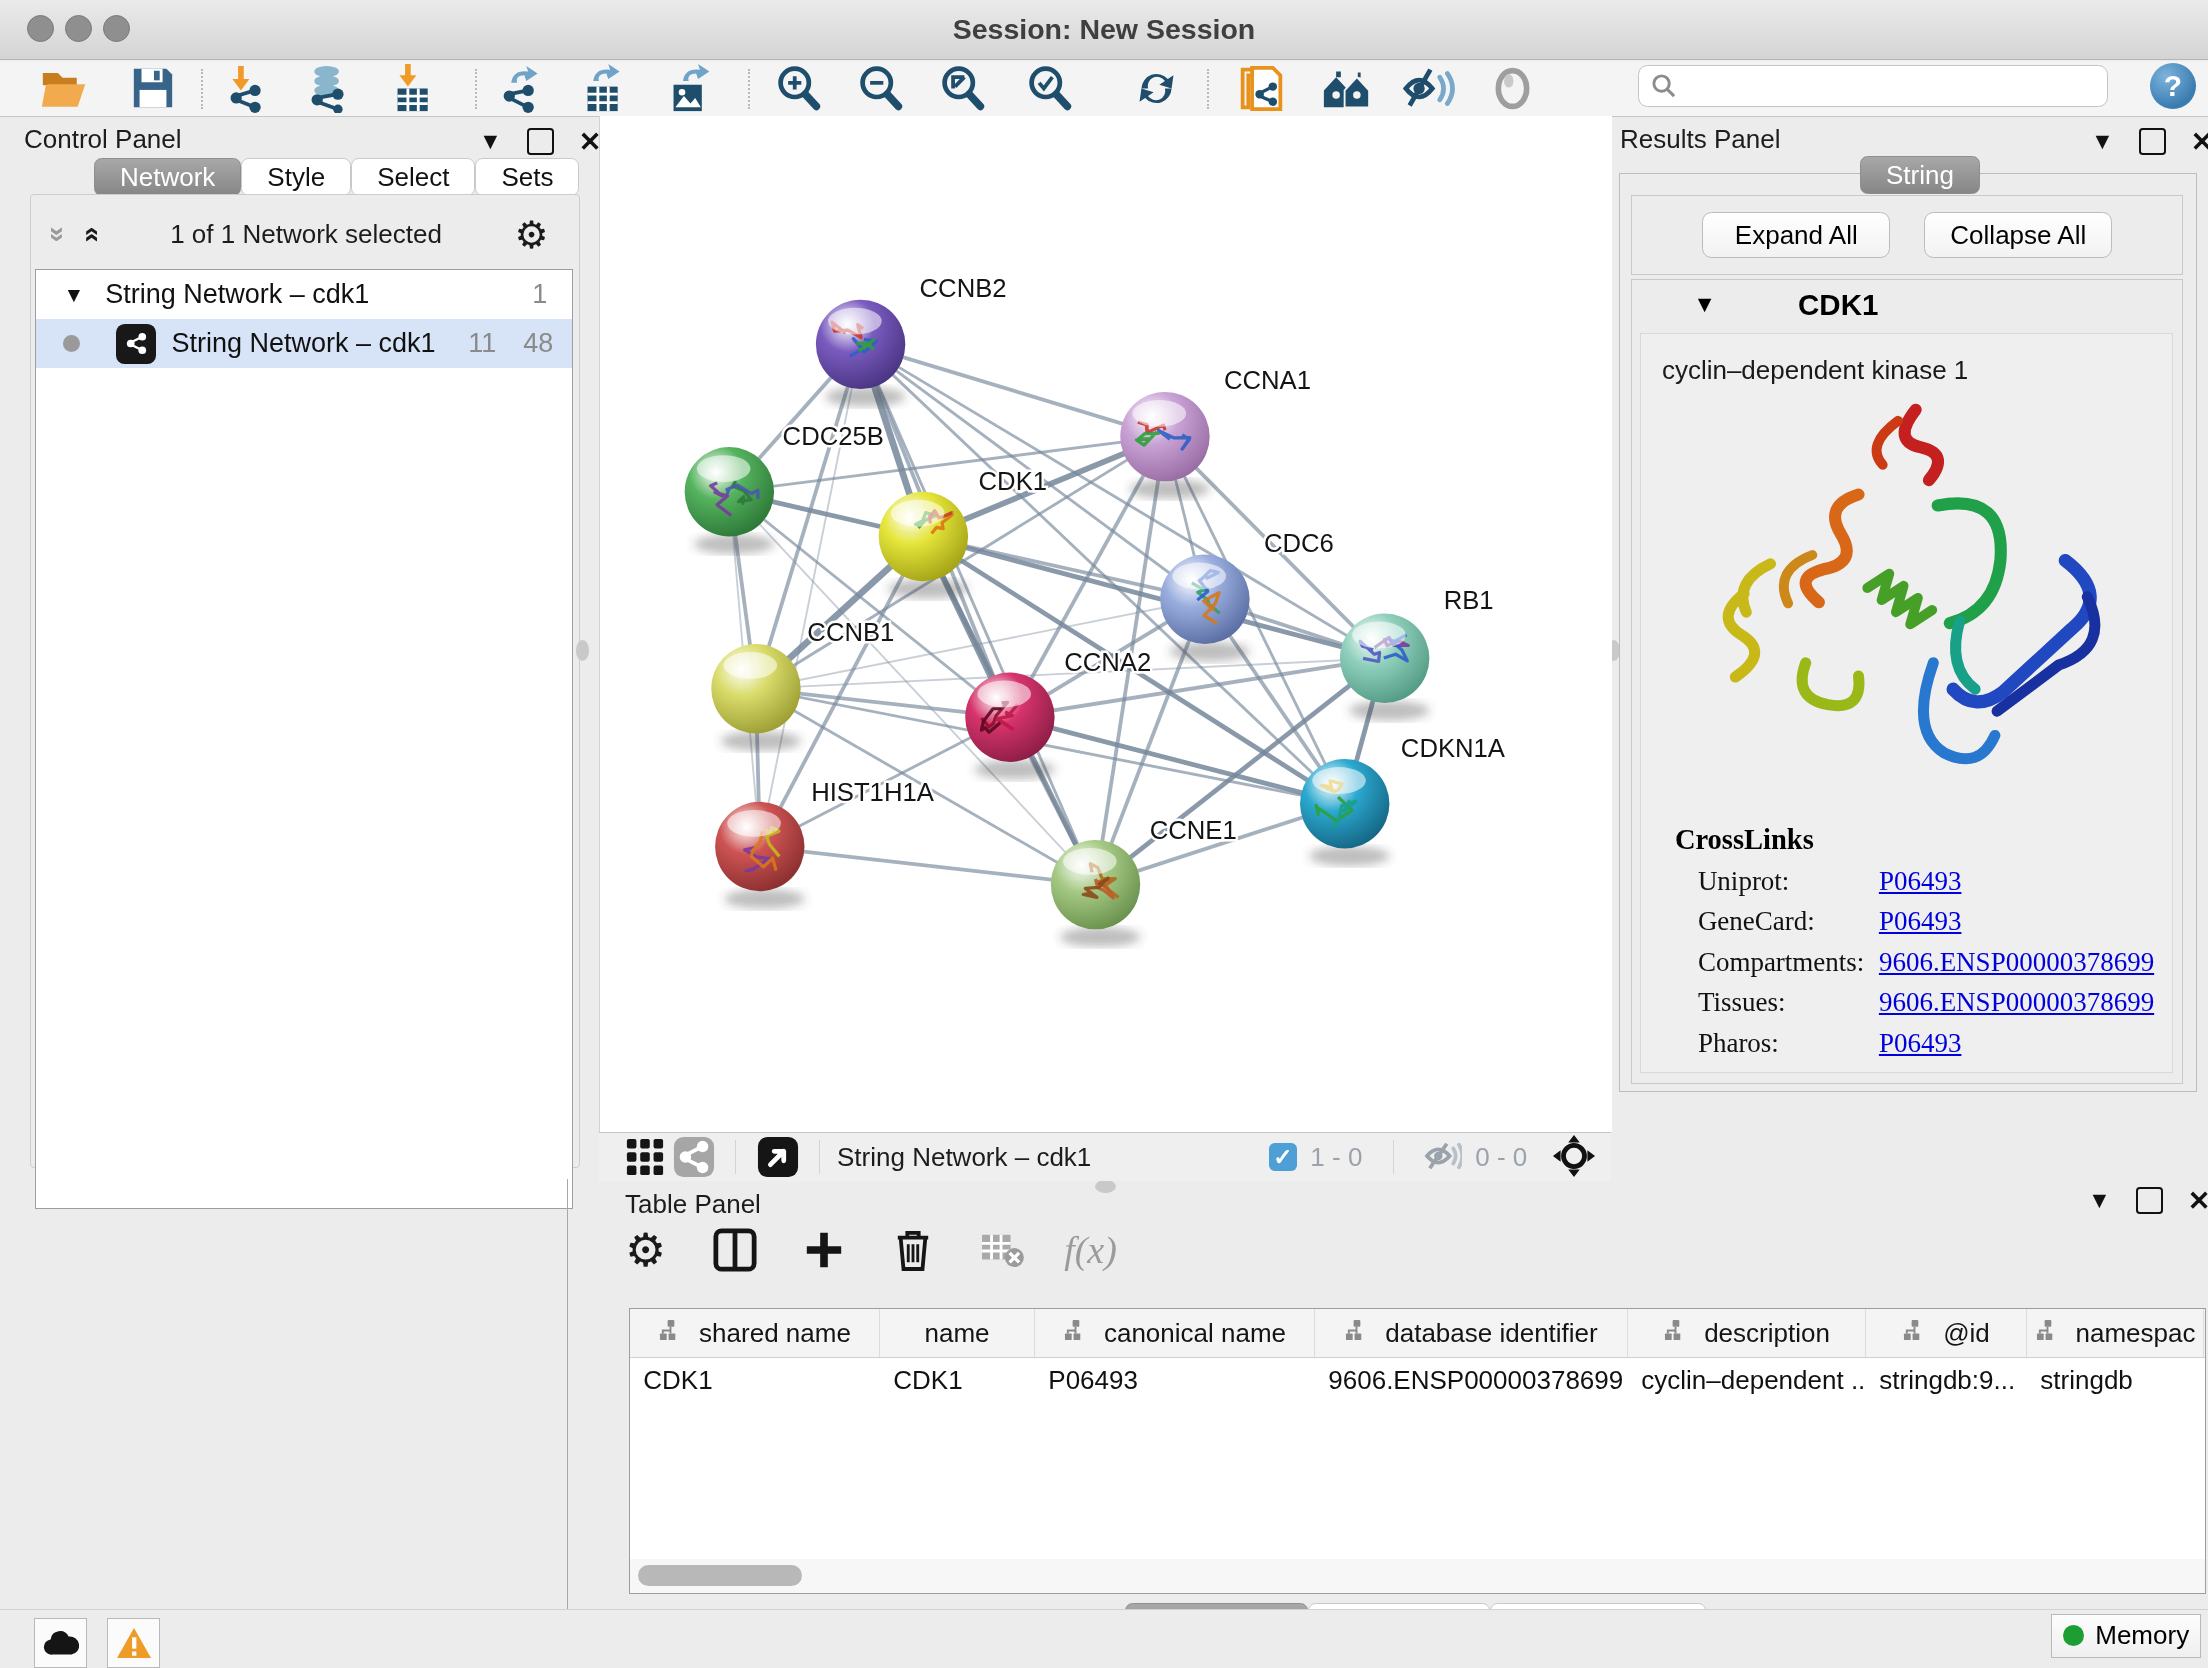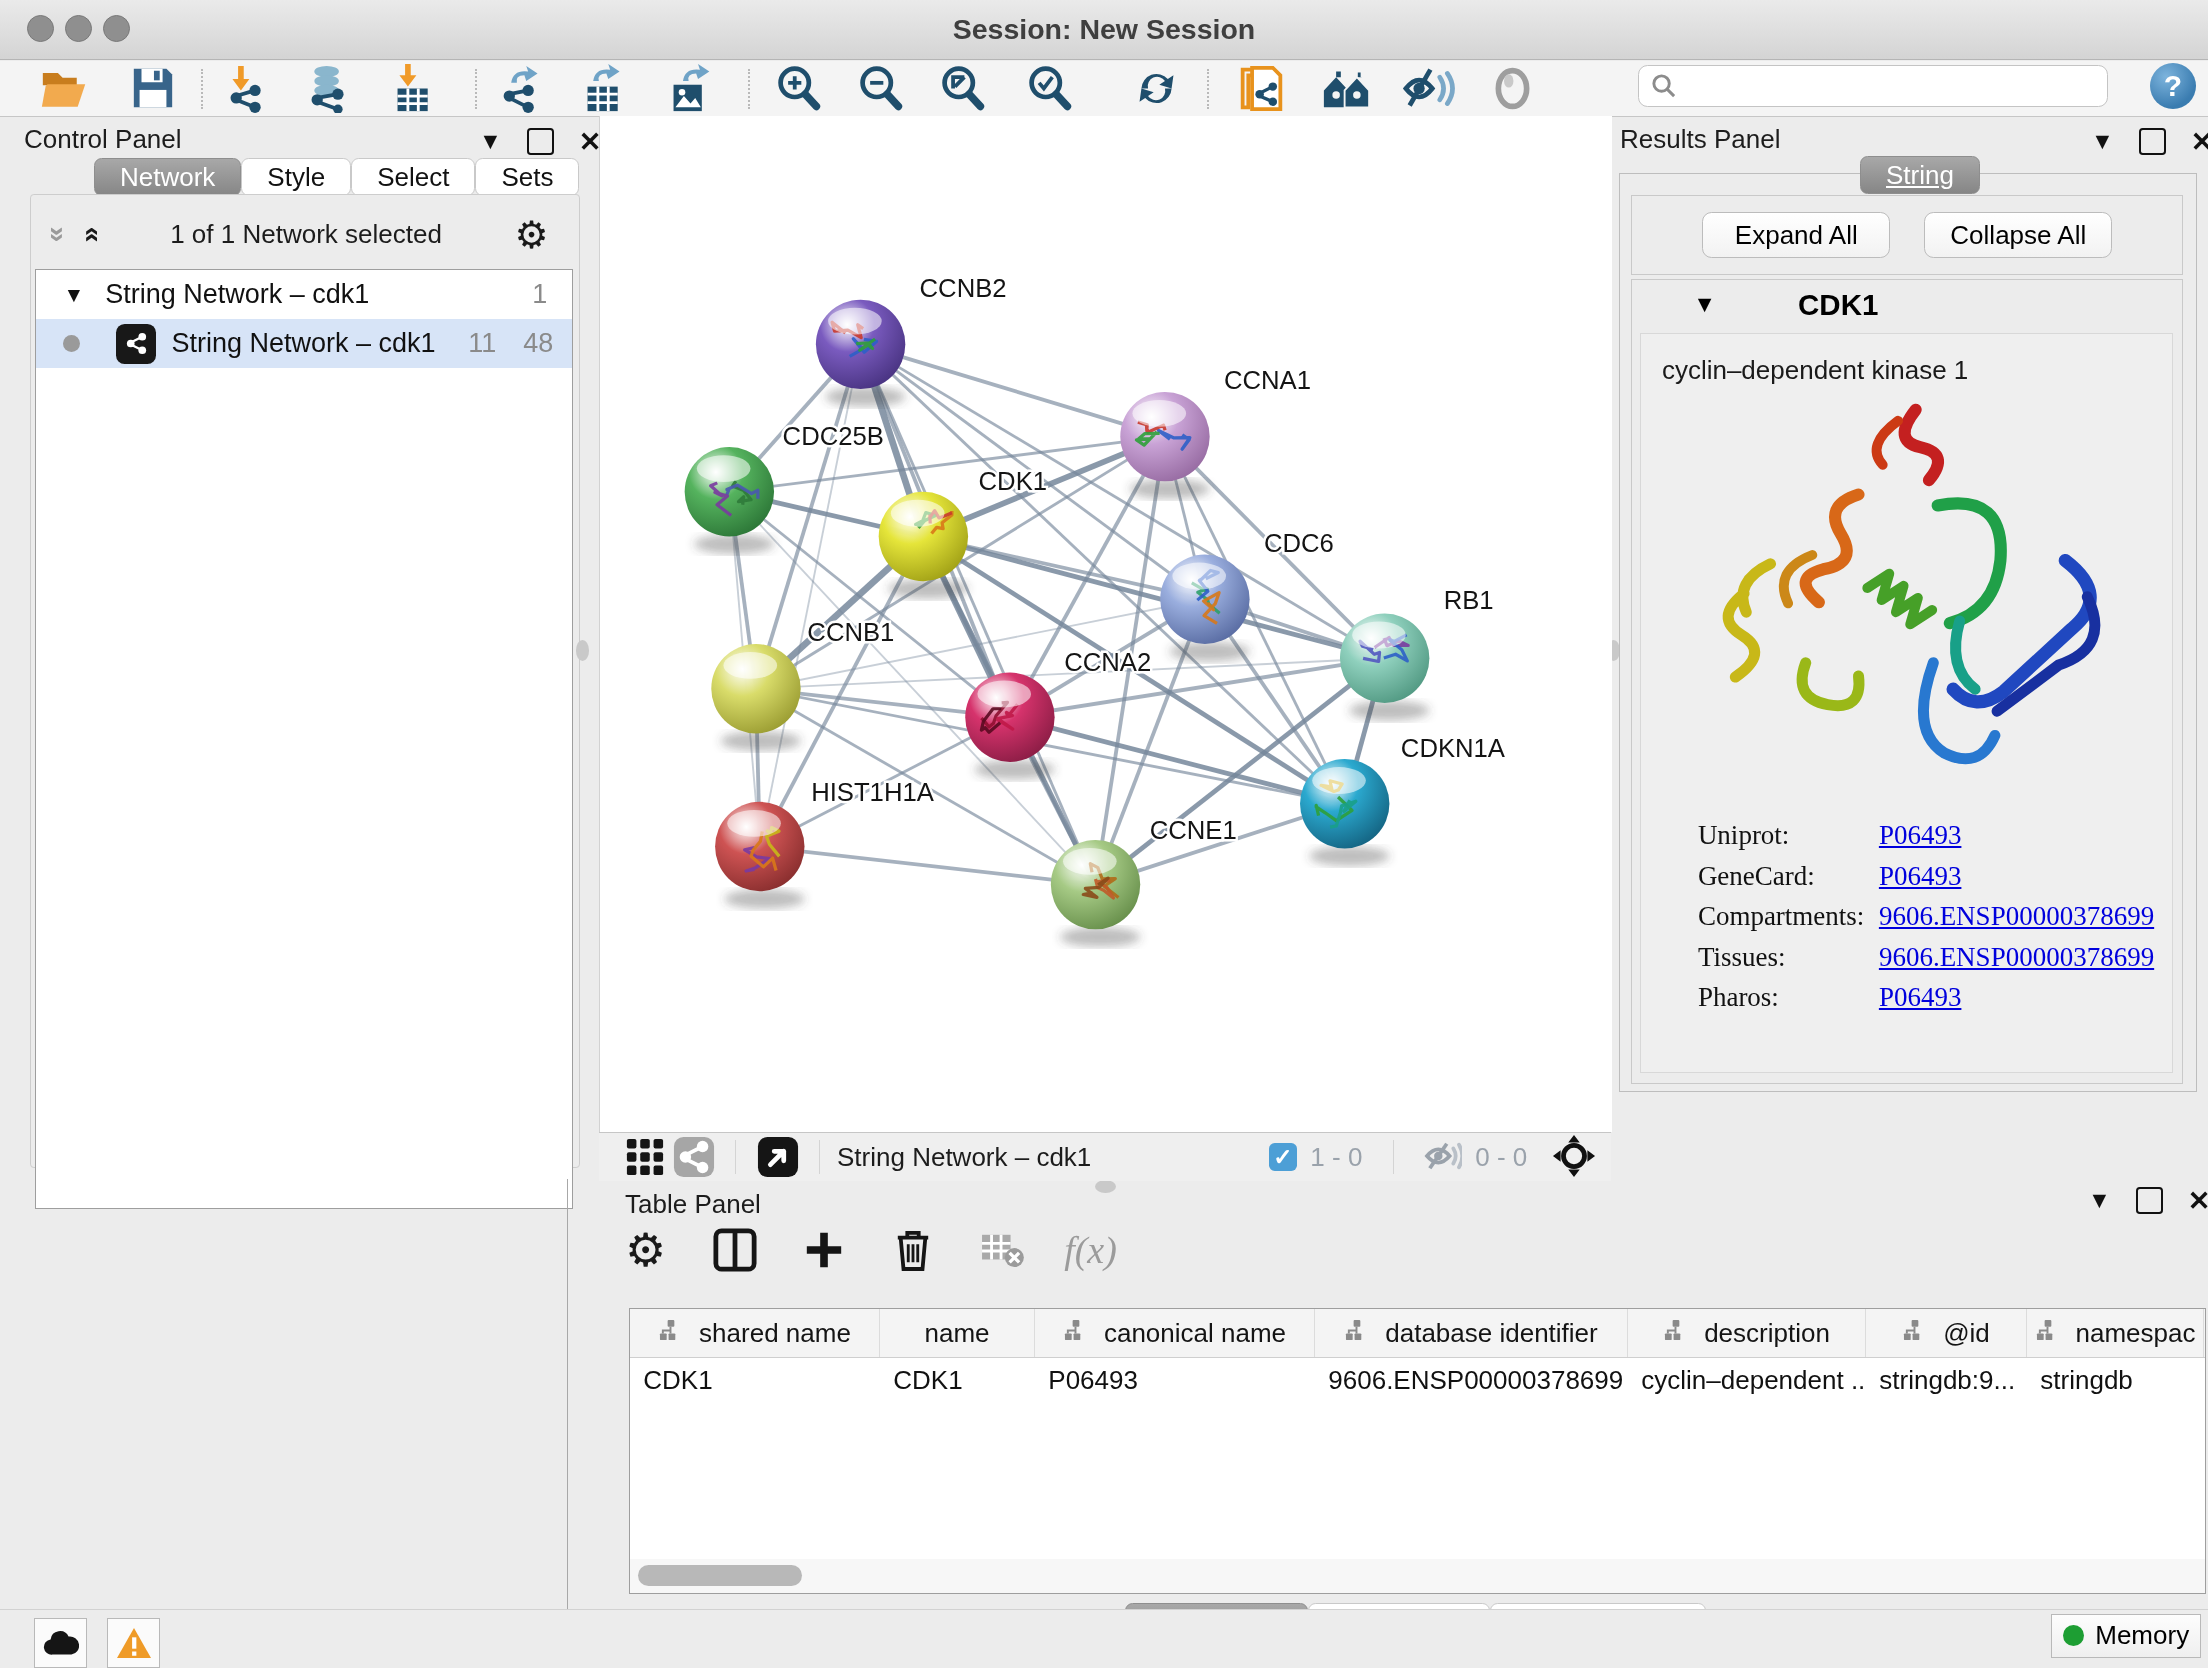--- a/index.html
+++ b/index.html
@@ -596,21 +596,21 @@
 
   <div id="results-panel" class="abs">
     <div style="display:flex;align-items:center;">
       <span class="panel-title" style="margin-left:3px;">Results Panel</span>
       <div class="ph-icons" style="position:absolute;left:474px;top:1.9px;">
         <span class="ph-caret">▼</span>
         <span class="ph-float"></span>
         <span class="ph-close">✕</span>
       </div>
     </div>
-    <div id="rp-tab" class="abs tab sel" style="z-index:2;text-decoration:underline;">String</div>
+    <div id="rp-tab" class="abs tab sel" style="z-index:2;">String</div>
     <div id="rp-body" class="abs">
       <div id="rp-btnbox" class="abs">
         <div class="rp-btn">Expand All</div>
         <div class="rp-btn">Collapse All</div>
       </div>
       <div id="rp-card" class="abs">
         <div id="rp-card-head">
           <span style="margin-left:61px;font-size:23px;">▼</span>
           <span id="rp-gene">CDK1</span>
         </div>
@@ -625,20 +625,21 @@
               <path d="M56,185 q-28,22 -2,38 q26,16 -6,38 M80,158 q-34,16 -22,44" stroke="#c8b818" stroke-width="10"></path>
               <path d="M112,248 q-12,32 20,38 q32,6 28,-26" stroke="#9ab818" stroke-width="10"></path>
               <path d="M168,180 l20,-13 -7,24 20,-13 -7,24 20,-13 -7,24 20,-13" stroke="#46a028" stroke-width="9"></path>
               <path d="M232,105 q62,-12 57,50 q-5,46 -46,57" stroke="#20a048" stroke-width="11"></path>
               <path d="M252,210 q-12,42 14,62" stroke="#18a088" stroke-width="10"></path>
               <path d="M348,155 q42,32 6,62 l-62,57 q-26,20 -46,-2" stroke="#2048c0" stroke-width="12"></path>
               <path d="M368,188 q22,46 -26,62 l-56,42" stroke="#1830a0" stroke-width="10"></path>
               <path d="M228,248 q-22,62 10,82 q32,16 46,-16" stroke="#2878d0" stroke-width="10"></path>
             </g>
           </svg>
+          <div id="crosslinks-title" class="serif">CrossLinks</div>
           <div id="crosslinks-rows">
               <div class="cl-row serif">
                 <span class="cl-label">Uniprot:</span>
                 <span class="cl-link">P06493</span>
               </div>
               <div class="cl-row serif">
                 <span class="cl-label">GeneCard:</span>
                 <span class="cl-link">P06493</span>
               </div>
               <div class="cl-row serif">

